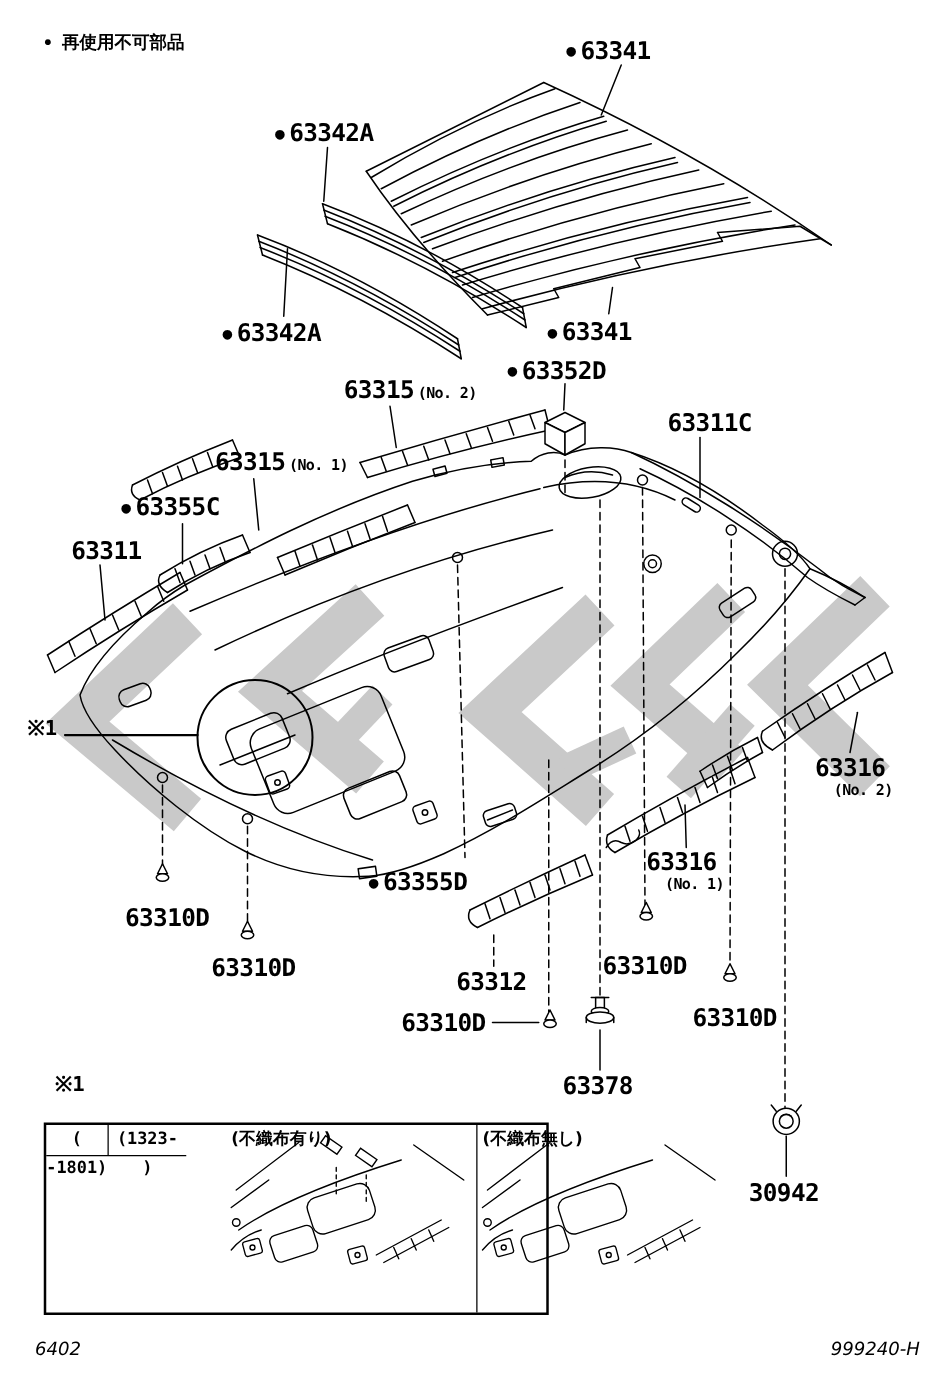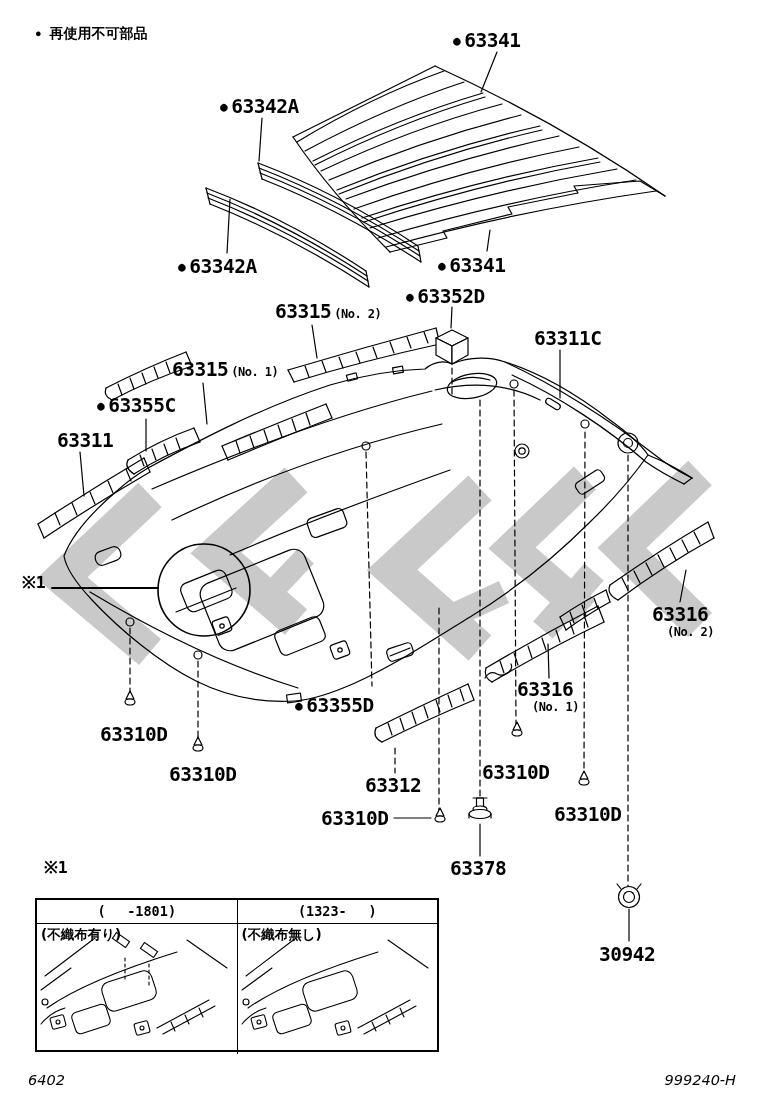--- a/index.html
+++ b/index.html
@@ -9,28 +9,28 @@
   .part-label{position:absolute;font-family:"DejaVu Sans Mono",monospace;font-weight:bold;
               font-size:19.5px;letter-spacing:-0.5px;white-space:nowrap;line-height:21px;}
   .part-label .dot{font-size:13px;vertical-align:2px;margin-right:4px;}
   .part-label .sub{font-size:12px;letter-spacing:-0.5px;}
   .part-label .sub.inline{margin-left:3px;}
   .part-label .sub.below{display:block;margin-left:15px;line-height:15px;}
   .part-label.small{font-size:16.5px;letter-spacing:0;}
   .legend{position:absolute;left:35px;top:25px;font-size:14px;font-weight:bold;font-family:Liberation Mono, monospace;}
   .legend .dot{font-size:11px;vertical-align:1px;margin-right:8px;}
   .spec-table{position:absolute;left:35px;top:898px;width:404px;height:154px;
-              border:2px solid #000;box-sizing:border-box;display:flex;flex-direction:column;}
+              border:2px solid #000;box-sizing:border-box;display:flex;flex-direction:row;}
   .spec-head{display:flex;height:24px;border-bottom:1px solid #000;}
   .spec-head .hcell{flex:1;text-align:center;font-size:13.5px;font-weight:bold;line-height:23px;
                     font-family:"DejaVu Sans Mono",monospace;}
   .spec-head .hcell:first-child{border-right:1px solid #000;}
   .spec-body{display:flex;flex:1;}
   .spec-cell{flex:1;position:relative;overflow:hidden;}
-  .spec-cell:first-child{border-right:1px solid #000;}
+  .spec-cell:first-child{border-right:1px solid #000;margin-left:32px;}
   .spec-cap{position:absolute;left:4px;top:2px;font-size:13.5px;font-weight:bold;z-index:2;}
   .footer-text{position:absolute;font-size:14.5px;font-family:"DejaVu Sans",sans-serif;font-style:italic;}
   #footer-left{left:28px;top:1072px;}
   #footer-right{right:24px;top:1072px;}
 </style>
 </head>
 <body>
 
 <div class="canvas">
 

